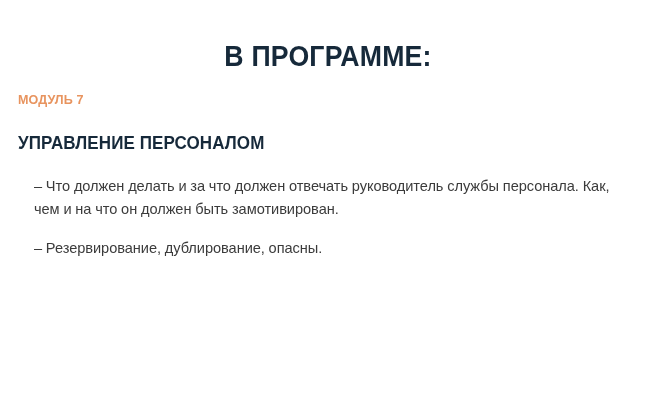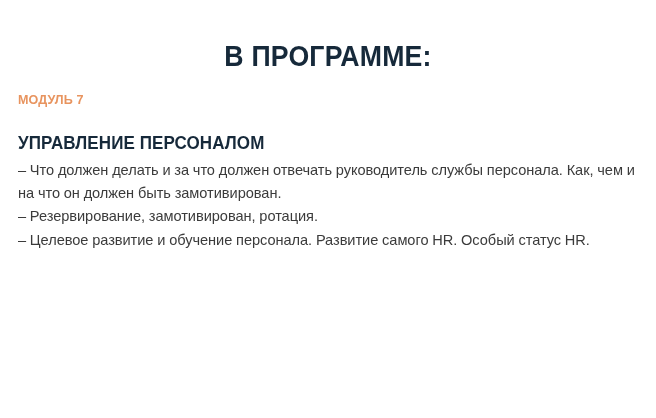--- a/index.html
+++ b/index.html
@@ -82,36 +82,35 @@
     margin: 0;
     padding: 0;
     list-style: none;
   }
   .content-item {
     font-family: "Liberation Sans", sans-serif;
     font-size: 14.6px;
     line-height: 23.2px;
     color: #3b3b3b;
     text-align: left;
-    margin: 0;
+    margin: 16px;
     padding: 0;
     letter-spacing: -0.05px;
     word-spacing: -0.2px;
   }
 </style>
 </head>
 <body>
 
 <div class="page">
 
   <h1 class="page-title">В ПРОГРАММЕ:</h1>
 
   <div class="module-label">МОДУЛЬ 7</div>
 
   <h2 class="module-title">УПРАВЛЕНИЕ ПЕРСОНАЛОМ</h2>
 
   <ul class="content-list">
     <li class="content-item">– Что должен делать и за что должен отвечать руководитель службы персонала. Как, чем и на что он должен быть замотивирован.</li>
-    <li class="content-item">– Резервирование, замотивирован, ротация.</li>
-    <li class="content-item">– Целевое развитие и обучение персонала. Развитие самого HR. Особый статус HR.</li>
+    <li class="content-item">– Резервирование, дублирование, опасны.</li>
   </ul>
 
 </div>
 
 </body></html>

